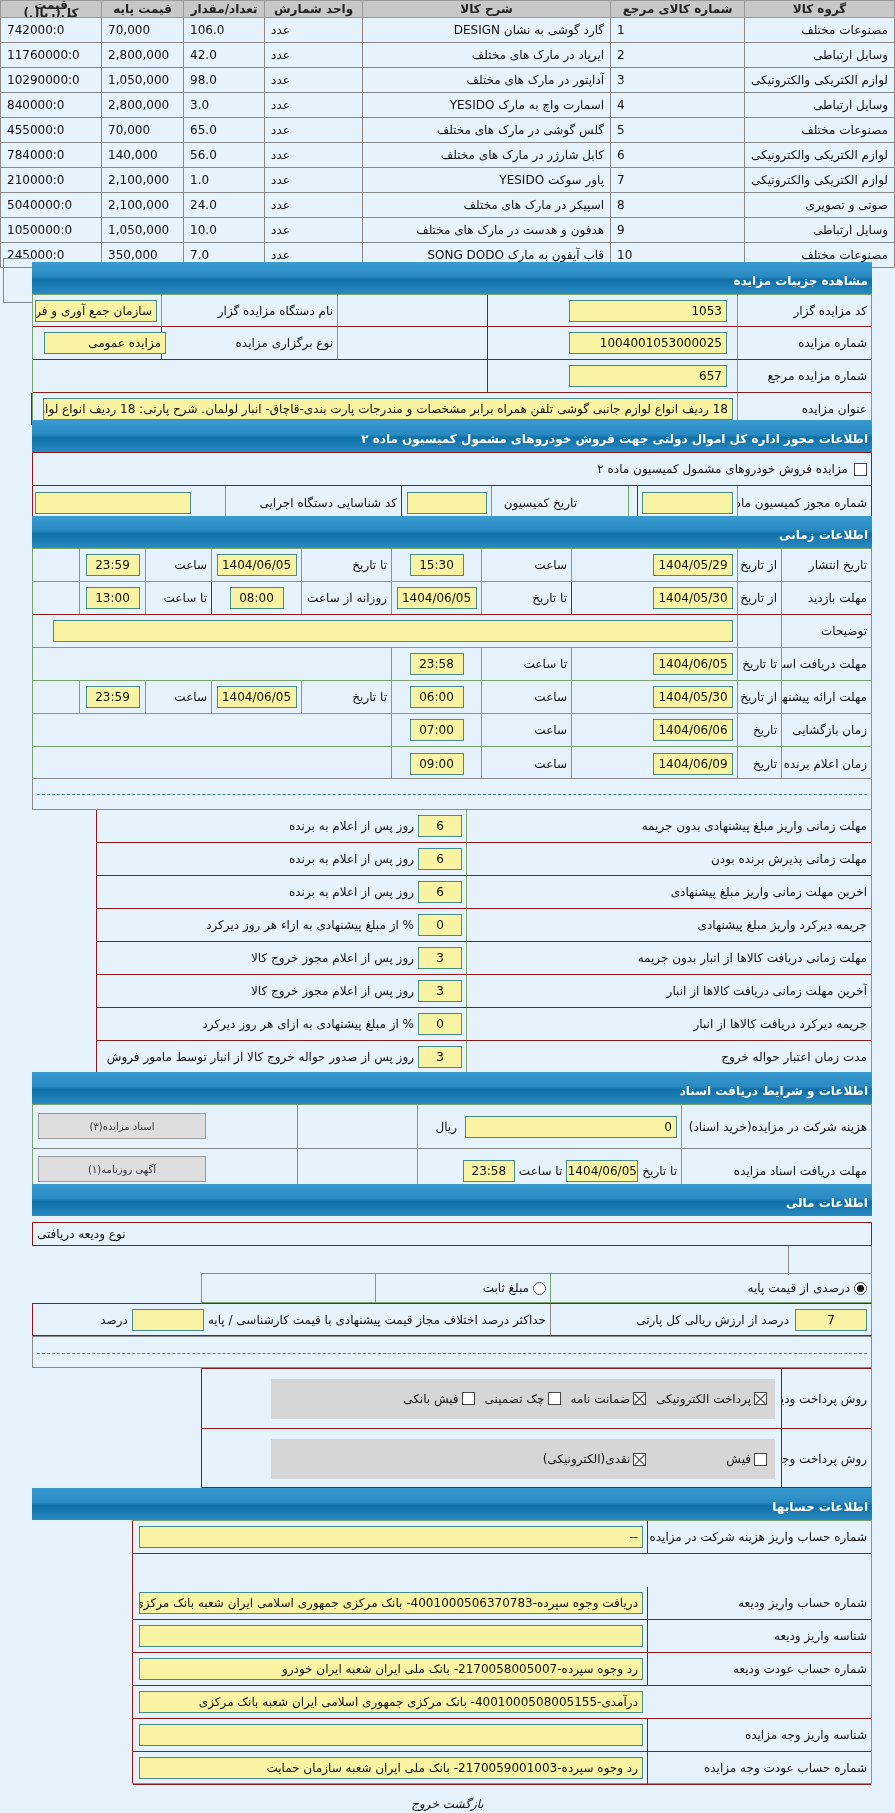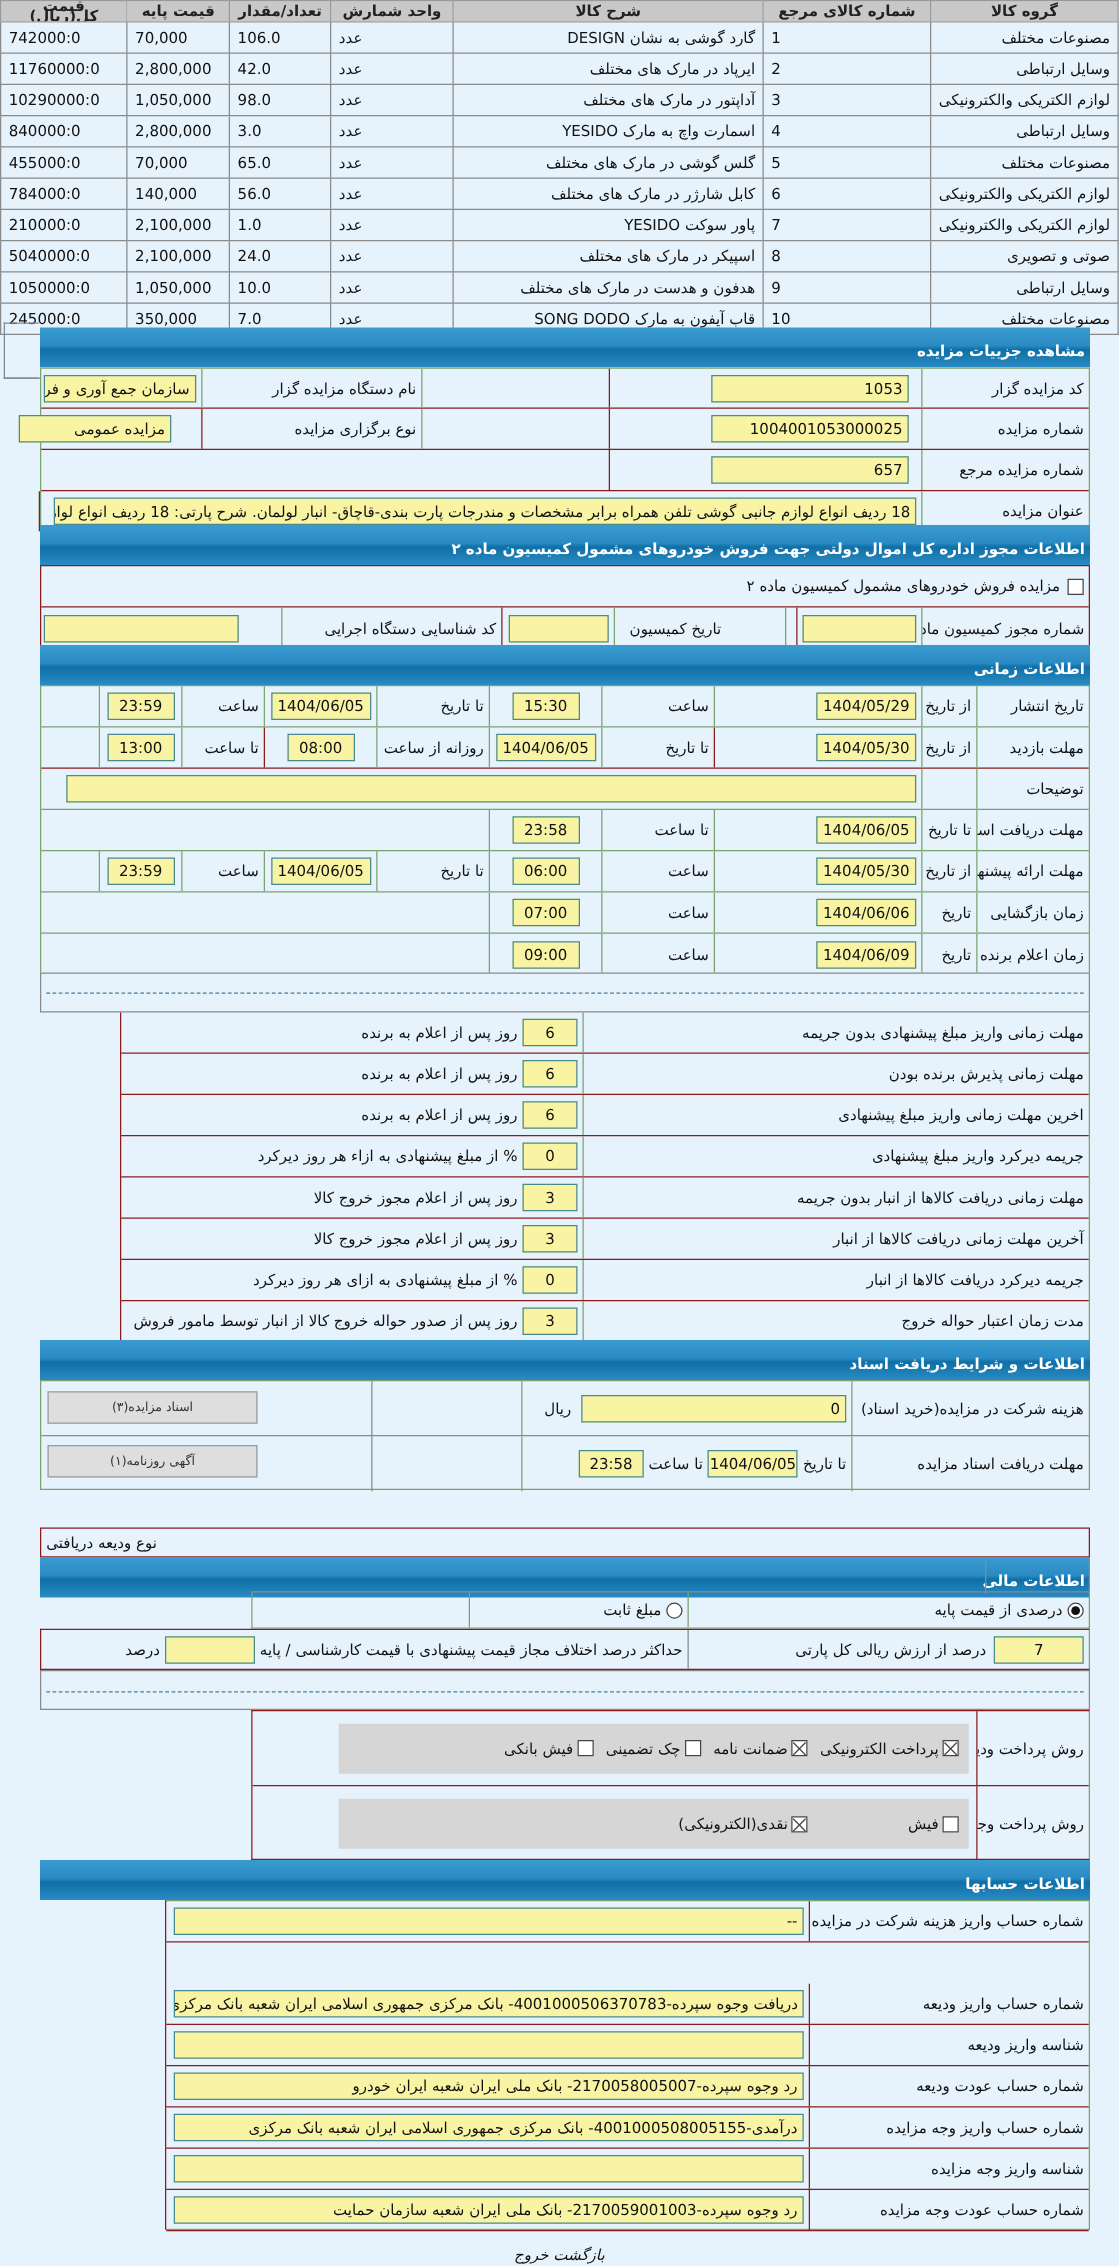--- a/index.html
+++ b/index.html
@@ -195,21 +195,21 @@
     <div class="cell" style="right:0;width:134px;">
         <span>شماره مزایده</span>
       </div>
     <div class="cell" style="right:134px;width:250px;border-left:1px solid #8b1b1b;">
         <div class="inp ltr" style="width:158px;margin-right:6px;">1004001053000025</div>
       </div>
     <div class="cell" style="right:384px;width:150px;"></div>
     <div class="cell" style="right:534px;width:176px;border-left:1px solid #8b1b1b;">
         <span>نوع برگزاری مزایده</span>
       </div>
-    <div class="cell" style="right:730px;width:130px;border-left:none;">
+    <div class="cell" style="right:701px;width:130px;border-left:none;">
         <div class="inp" style="width:156px;">مزایده عمومی</div>
       </div>
   </div>
   <div class="row bline" style="top:65px;height:33px;">
     <div class="cell" style="right:0;width:134px;">
         <span>شماره مزایده مرجع</span>
       </div>
     <div class="cell" style="right:134px;width:250px;border-left:1px solid #8b1b1b;">
         <div class="inp ltr" style="width:158px;margin-right:6px;">657</div>
       </div>
@@ -519,21 +519,21 @@
       <div class="inp ltr center" style="width:72px;">1404/06/05</div>
       <span>تا ساعت</span>
       <div class="inp ltr center" style="width:52px;">23:58</div>
     </div>
   </div>
   <div class="abs" style="left:264px;top:0;height:88px;border-left:1px solid #8a8a8a;"></div>
 </div>
 <div class="btn" style="left:38px;top:1113px;width:168px;height:26px;">اسناد مزایده(۳)</div>
 <div class="btn" style="left:38px;top:1156px;width:168px;height:26px;">آگهی روزنامه(۱)</div>
 
-<div class="sec" style="top:1246px">اطلاعات مالی</div>
+<div class="sec" style="top:1184px">اطلاعات مالی</div>
 <div class="panel" style="top:1222px;height:24px;border-color:#8b1b1b;">
   <div class="cell" style="right:0;width:100%;border-left:none;justify-content:flex-end;">
       <span>نوع ودیعه دریافتی</span>
     </div>
 </div>
 <div class="abs" style="left:788px;top:1246px;height:29px;border-left:1px solid #8a8a8a;border-right:1px solid #8a8a8a;width:84px;"></div>
 <div class="abs" style="left:201px;top:1273px;width:671px;height:30px;border:1px solid #7aa36e;border-top-color:#8a8a8a;">
   <div class="cell" style="right:0;width:321px;gap:4px;">
     <span class="radio on"></span>
     <span>درصدی از قیمت پایه</span>
@@ -638,23 +638,20 @@
   <div class="row" style="height: 33px; border-bottom: 1px solid rgb(139, 27, 27); top: 132px;">
     <div class="cell" style="right:0;width:224px;border-left:1px solid #8b1b1b;">
         <span>شماره حساب عودت ودیعه</span>
       </div>
     <div class="cell" style="right:224px;width:516px;border-left:none;">
         <div class="inp" style="width:504px;">رد وجوه سپرده-2170058005007- بانک ملی ایران شعبه ایران خودرو</div>
       </div>
   </div>
 
   <div class="row" style="height: 33px; border-bottom: 1px solid rgb(139, 27, 27); top: 165px;">
-    <div class="cell" style="right:0;width:224px;border-left:1px solid #8b1b1b;">
-        <span>شماره حساب واریز وجه مزایده</span>
-      </div>
     <div class="cell" style="right:224px;width:516px;border-left:none;">
         <div class="inp" style="width:504px;">درآمدی-4001000508005155- بانک مرکزی جمهوری اسلامی ایران شعبه بانک مرکزی</div>
       </div>
   </div>
 
   <div class="row" style="height: 33px; border-bottom: 1px solid rgb(139, 27, 27); top: 198px;">
     <div class="cell" style="right:0;width:224px;border-left:1px solid #8b1b1b;">
         <span>شناسه واریز وجه مزایده</span>
       </div>
     <div class="cell" style="right:224px;width:516px;border-left:none;">

